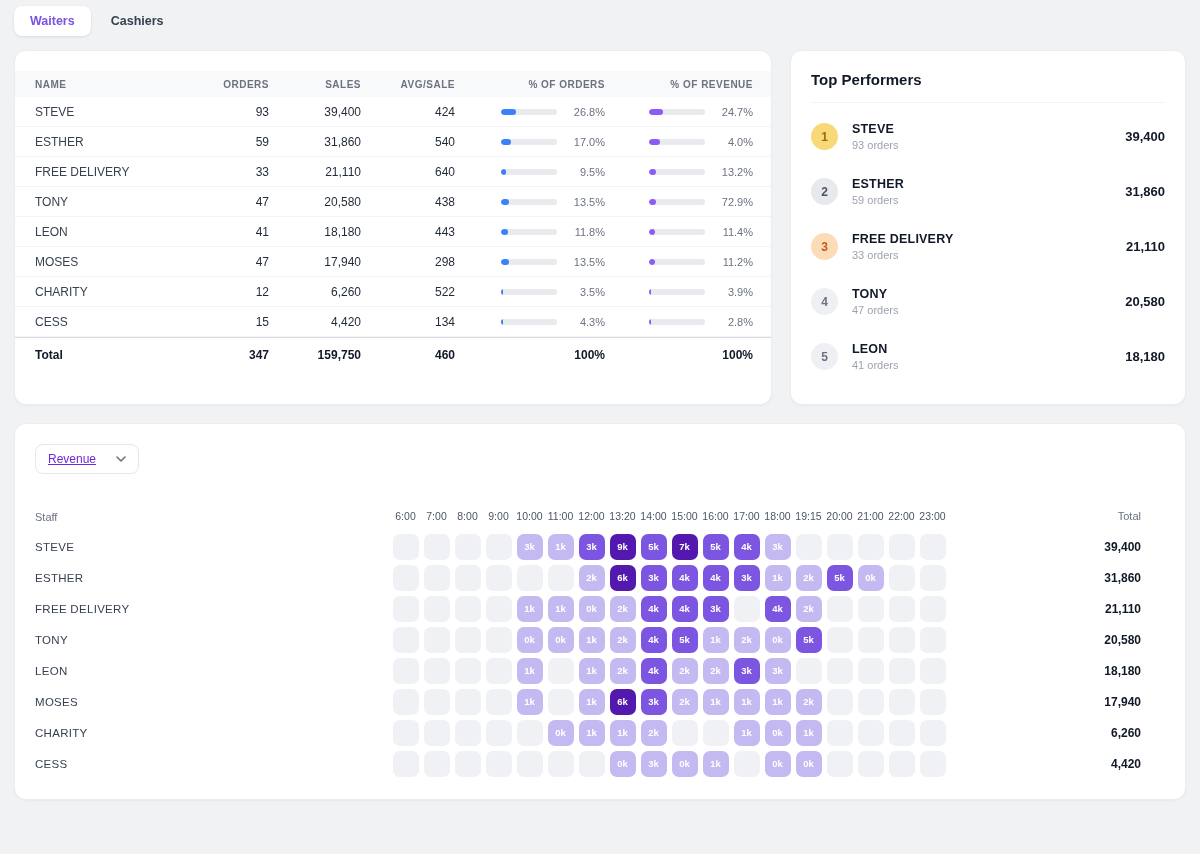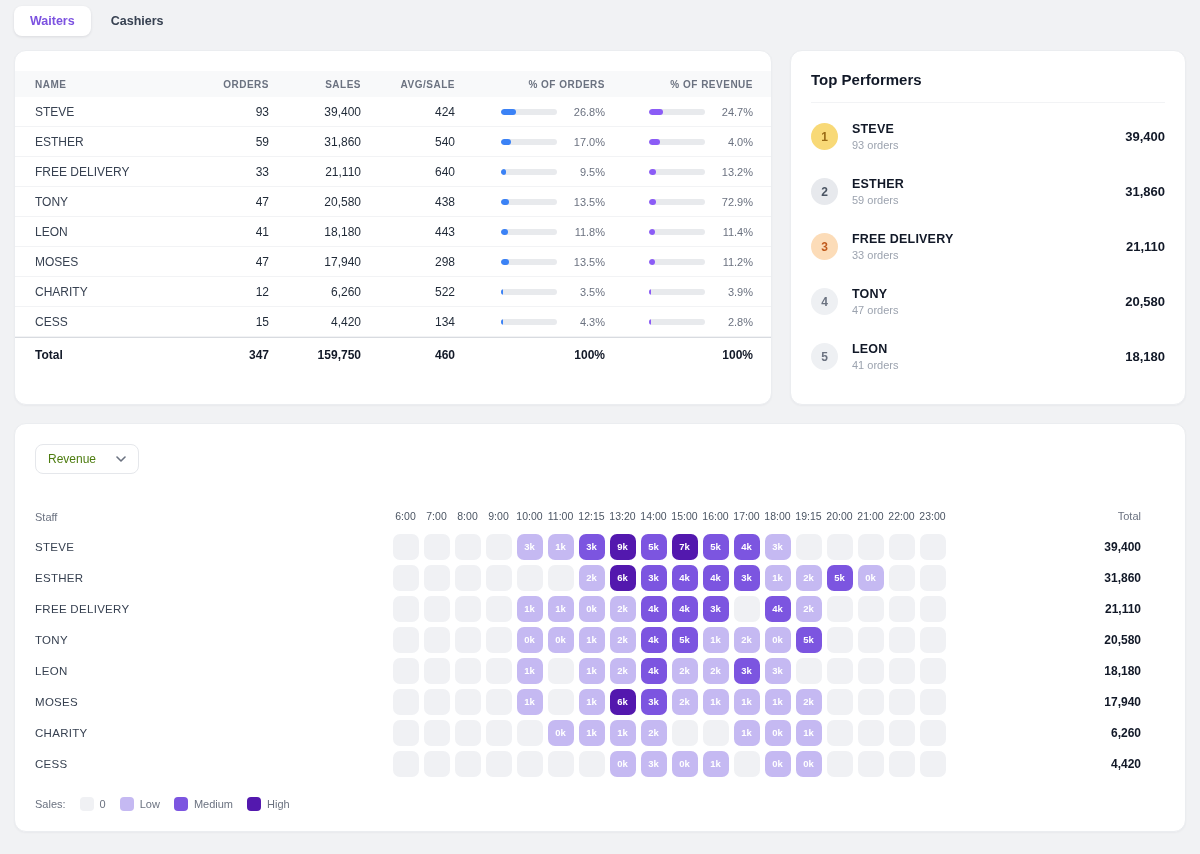--- a/index.html
+++ b/index.html
@@ -46,21 +46,21 @@
   .tp-badge { width:27px; height:27px; border-radius:50%; display:flex; align-items:center; justify-content:center; font-size:12px; font-weight:700; flex:0 0 auto; }
   .tp-info { flex:1; }
   .tp-name { font-size:12.5px; font-weight:700; color:#111827; letter-spacing:.2px; }
   .tp-orders { font-size:11px; color:#9ca3af; margin-top:3px; }
   .tp-value { font-size:13px; font-weight:700; color:#111827; }
 
   
   .hm-card { margin-top:18px; padding:20px; }
   .hm-head { display:flex; justify-content:space-between; align-items:flex-start; }
   .hm-sub { font-size:12.5px; color:#9ca3af; margin-top:7px; }
-  .hm-select { display:flex; align-items:center; gap:20px; border:1px solid #e5e7eb; border-radius:8px; padding:7px 12px; font-size:12px; color:#4d7c0f; background:#fff; cursor:pointer; }
+  .hm-select { display:flex; align-items:center; gap:20px; border:1px solid #e5e7eb; border-radius:8px; padding:7px 12px; font-size:12px; color:#6d28d9; background:#fff; cursor:pointer;text-decoration:underline; }
   .hm-select svg { display:block; }
 
   .hm-grid { margin-top:26px; }
   .hm-row { display:flex; align-items:center; height:31px; }
   .hm-label-col { flex:0 0 355px; }
   .hm-cells { display:flex; flex:0 0 558px; }
   .hm-col { width:31px; display:flex; justify-content:center; }
   .hm-total-col { flex:1; text-align:right; padding-right:24px; }
   .hm-hours .hm-col span { font-size:10.5px; color:#4b5563; }
   .hm-hours .hm-label-col span { font-size:11px; color:#6b7280; }
@@ -327,21 +327,21 @@
             <div class="hm-col">
               <span>9:00</span>
             </div>
             <div class="hm-col">
               <span>10:00</span>
             </div>
             <div class="hm-col">
               <span>11:00</span>
             </div>
             <div class="hm-col">
-              <span>12:15</span>
+              <span>12:00</span>
             </div>
             <div class="hm-col">
               <span>13:20</span>
             </div>
             <div class="hm-col">
               <span>14:00</span>
             </div>
             <div class="hm-col">
               <span>15:00</span>
             </div>
@@ -847,34 +847,15 @@
               <div class="hm-cell" style="background: rgb(240, 241, 244);"></div>
             </div>
             <div class="hm-col">
               <div class="hm-cell" style="background: rgb(240, 241, 244);"></div>
             </div>
           </div>
           <div class="hm-total-col hm-total">4,420</div>
         </div>
       </div>
 
-    <div class="hm-legend" id="hm-legend">
-      <span class="lg-title">Sales:</span>
-    <div class="lg-item">
-          <span class="lg-swatch" style="background: rgb(240, 241, 244);"></span>
-          <span class="lg-text">0</span>
-        </div>
-        <div class="lg-item">
-          <span class="lg-swatch" style="background: rgb(197, 185, 242);"></span>
-          <span class="lg-text">Low</span>
-        </div>
-        <div class="lg-item">
-          <span class="lg-swatch" style="background: rgb(124, 85, 224);"></span>
-          <span class="lg-text">Medium</span>
-        </div>
-        <div class="lg-item">
-          <span class="lg-swatch" style="background: rgb(83, 24, 174);"></span>
-          <span class="lg-text">High</span>
-        </div>
-      </div>
   </div>
 
 </div>
 
 </body></html>

